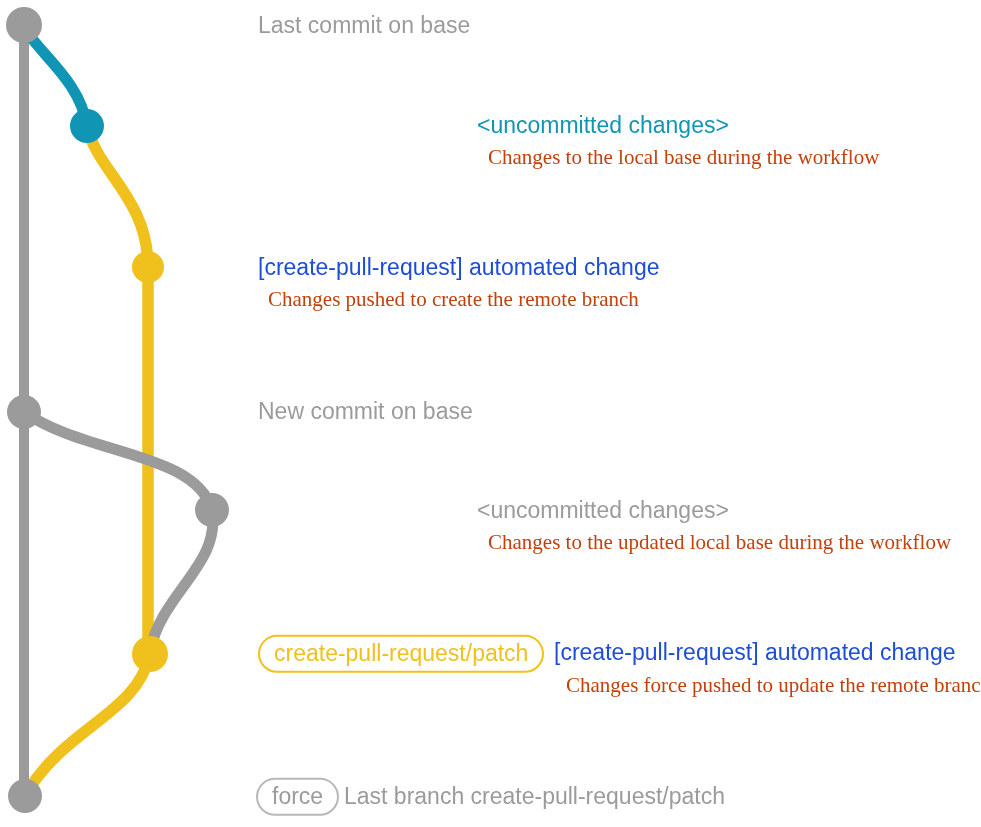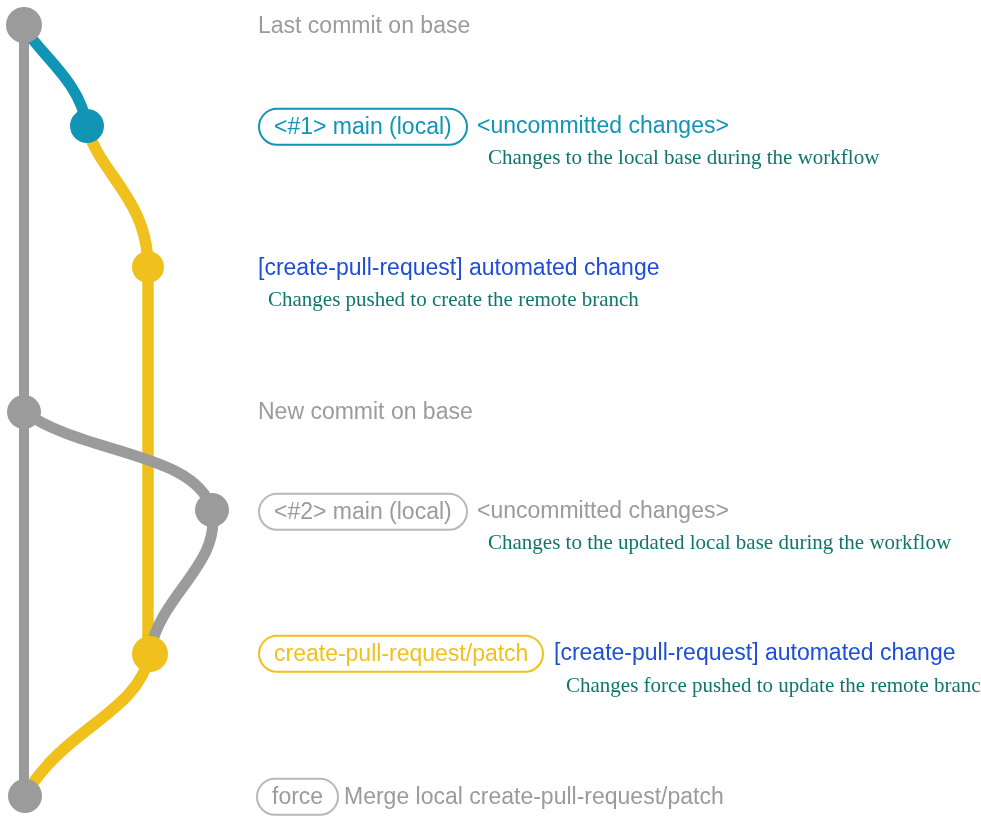--- a/index.html
+++ b/index.html
@@ -30,21 +30,21 @@
     font-family: "Liberation Sans", sans-serif;
     font-size: 23px;
     line-height: 1.1;
   }
   .label-gray  { color: #9b9b9b; }
   .label-blue  { color: #1095b5; }
   .label-yellow{ color: #1d4ed8; }
   .desc-serif {
     font-family: "Liberation Serif", serif;
     font-size: 21px;
-    color: #0f766e;
+    color: #c2410c;
     line-height: 1.1;
   }
   .badge {
     display: inline-block;
     font-family: "Liberation Sans", sans-serif;
     font-size: 23px;
     line-height: 1.1;
     padding: 4px 14px 5px 14px;
     border-radius: 19px;
     border: 2px solid;
@@ -73,41 +73,35 @@
     <circle cx="87" cy="126" r="17" fill="#1095b5"></circle>
     <circle cx="148" cy="267" r="16" fill="#f0c11d"></circle>
     <circle cx="24" cy="412" r="17" fill="#9b9b9b"></circle>
     <circle cx="212" cy="510" r="17" fill="#9b9b9b"></circle>
     <circle cx="150" cy="654" r="18" fill="#f0c11d"></circle>
     <circle cx="25" cy="796" r="17" fill="#9b9b9b"></circle>
   </svg>
 
   <div class="abs label-sans label-gray" style="left:258px; top:26px;">Last commit on base</div>
 
-  <div class="abs" style="left:258px; top:127px;">
-    <span class="badge badge-blue">&lt;#1&gt; main (local)</span>
-  </div>
   <div class="abs label-sans label-blue" style="left:477px; top:126px;">&lt;uncommitted changes&gt;</div>
   <div class="abs desc-serif" style="left:488px; top:158px;">Changes to the local base during the workflow</div>
 
   <div class="abs label-sans label-yellow" style="left:258px; top:268px;">[create-pull-request] automated change</div>
   <div class="abs desc-serif" style="left:268px; top:300px;">Changes pushed to create the remote branch</div>
 
   <div class="abs label-sans label-gray" style="left:258px; top:412px;">New commit on base</div>
 
-  <div class="abs" style="left:258px; top:512px;">
-    <span class="badge badge-gray">&lt;#2&gt; main (local)</span>
-  </div>
   <div class="abs label-sans label-gray" style="left:477px; top:511px;">&lt;uncommitted changes&gt;</div>
   <div class="abs desc-serif" style="left:488px; top:543px;">Changes to the updated local base during the workflow</div>
 
   <div class="abs" style="left:258px; top:654px;">
     <span class="badge badge-yellow">create-pull-request/patch</span>
   </div>
   <div class="abs label-sans label-yellow" style="left:554px; top:653px;">[create-pull-request] automated change</div>
   <div class="abs desc-serif" style="left:566px; top:686px;">Changes force pushed to update the remote branch</div>
 
   <div class="abs" style="left:256px; top:797px;">
     <span class="badge badge-gray">force</span>
   </div>
-  <div class="abs label-sans label-gray" style="left:344px; top:797px;">Merge local create-pull-request/patch</div>
+  <div class="abs label-sans label-gray" style="left:344px; top:797px;">Last branch create-pull-request/patch</div>
 
 </div>
 
 </body></html>

